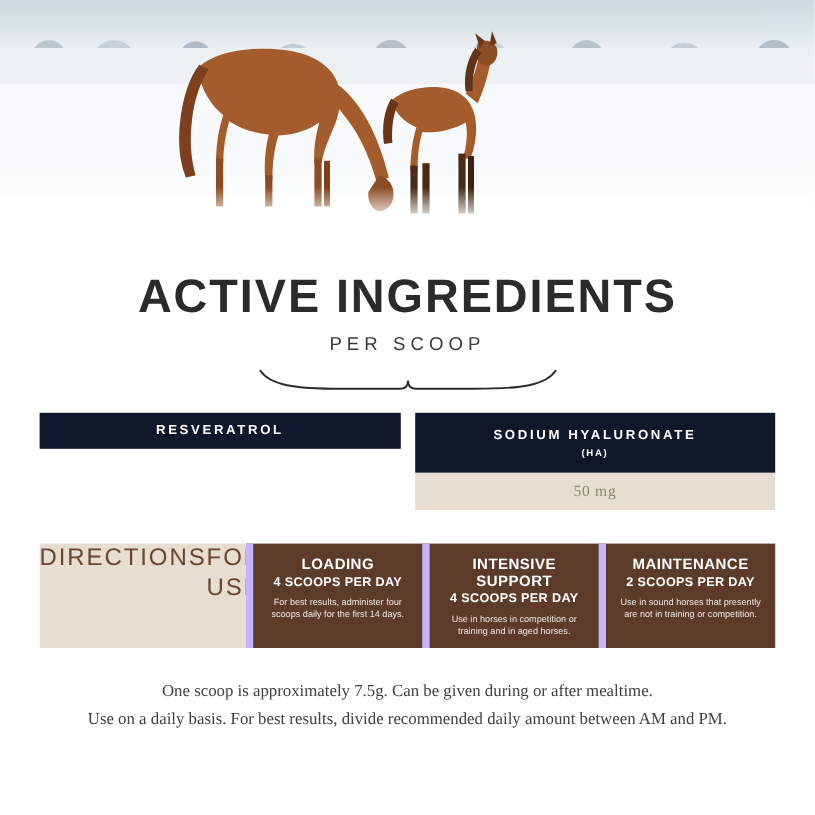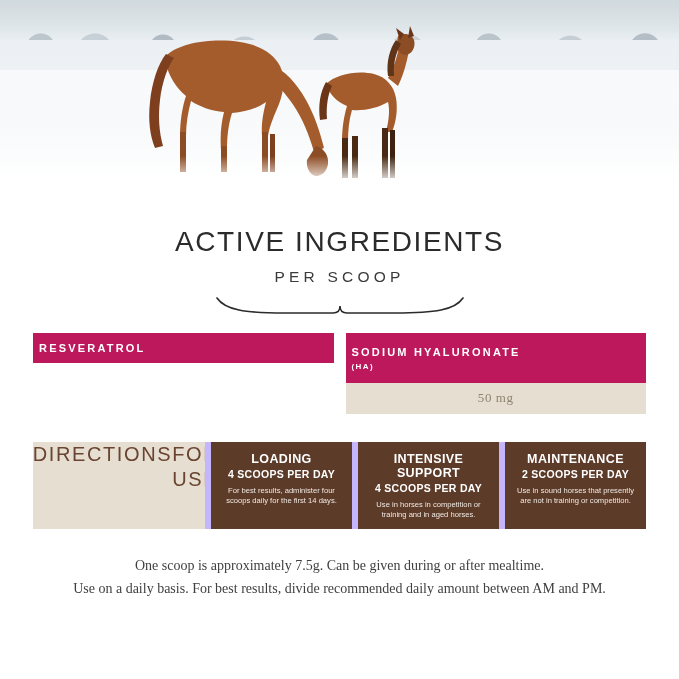--- a/index.html
+++ b/index.html
@@ -64,24 +64,24 @@
   .horse-svg { position: absolute; }
   .mare { left: 128px; top: 8px; }
   .foal { left: 300px; top: 18px; }
 
   
   .title-block {
     text-align: center;
     margin-top: 38px;
   }
   .title {
-    font-size: 28px;
+    font-size: 39px;
     letter-spacing: 1.6px;
     color: #2b2b2b;
-    font-weight: 400;
+    font-weight: 700;
     line-height: 1;
   }
   .subtitle {
     margin-top: 12px;
     font-size: 15.5px;
     letter-spacing: 4.2px;
     color: #3a3a3a;
     font-weight: 400;
   }
   .swash {
@@ -92,22 +92,23 @@
   }
 
   
   .ingredients {
     display: flex;
     gap: 12px;
     margin: 18px 33px 0 33px;
   }
   .ing-col { flex: 1; }
   .ing-head {
-    background: #be185d;
+    background: #0f172a;
     color: #ffffff;
+    text-align: center;
     letter-spacing: 2.2px;
     font-size: 11px;
     font-weight: 700;
     padding: 13px 6px 12px;
     line-height: 1.15;
   }
   .ing-head .ha {
     display: block;
     font-size: 8px;
     letter-spacing: 1.4px;

